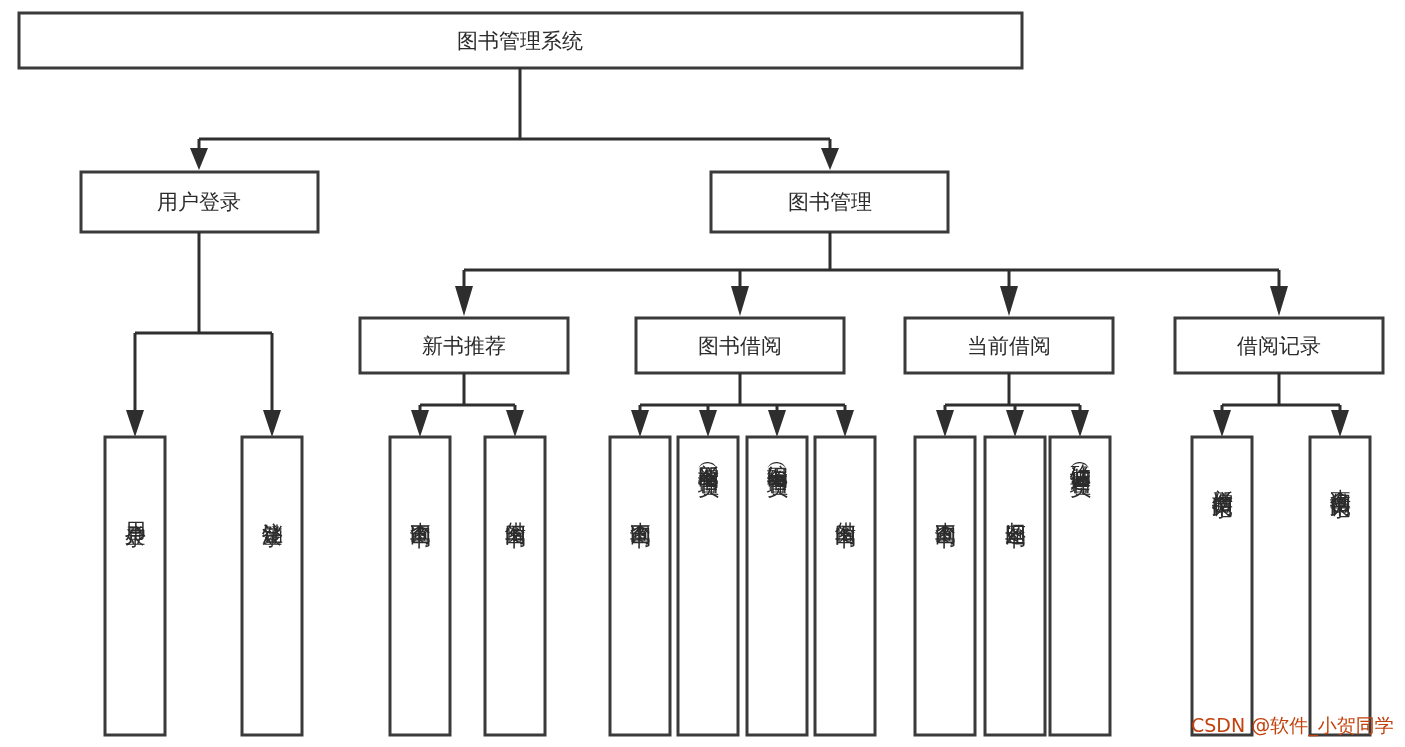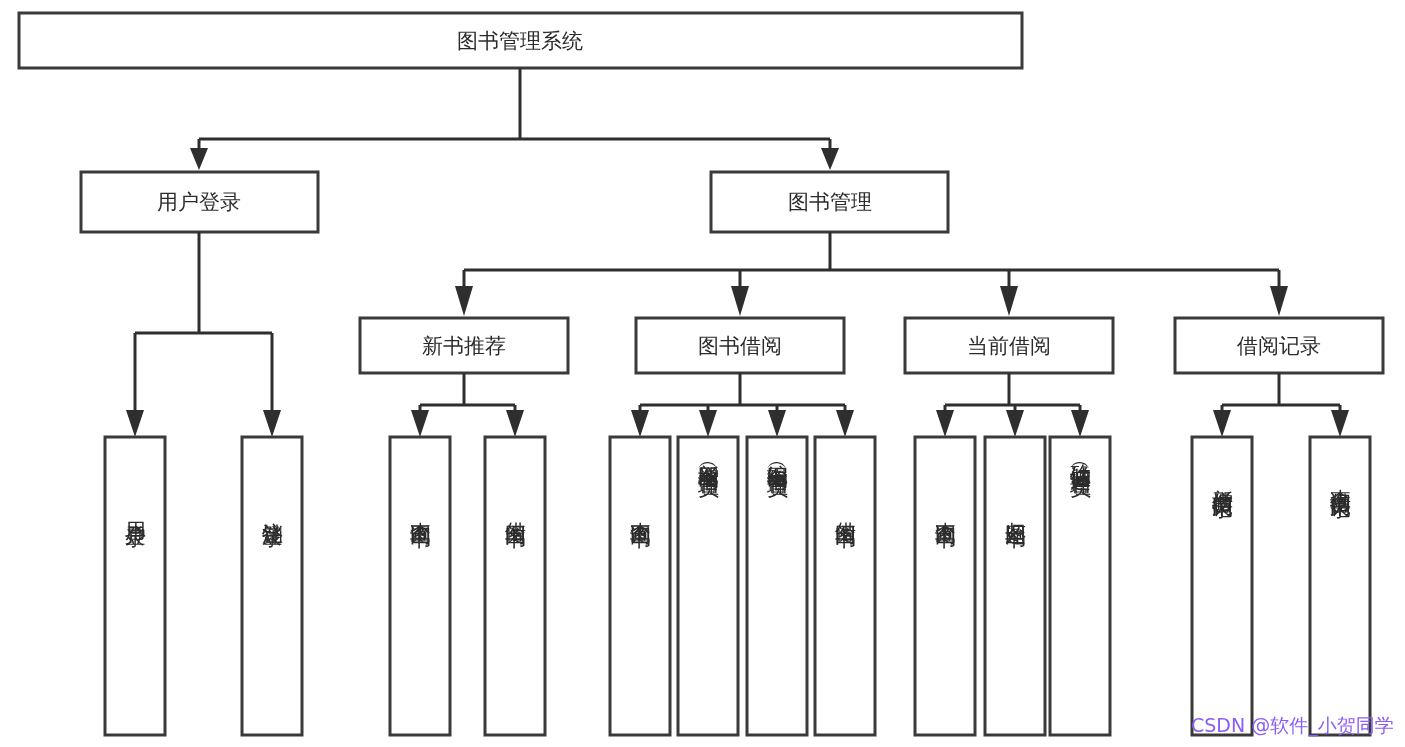--- a/index.html
+++ b/index.html
@@ -63,21 +63,21 @@
     position: absolute;
     display: flex;
     align-items: flex-start;
     justify-content: center;
     pointer-events: none;
   }
   .watermark {
     position: absolute;
     font-family: "DejaVu Sans", "Liberation Sans", sans-serif;
     font-size: 19px;
-    color: #8b5cf6;
+    color: #c2410c;
     white-space: nowrap;
     left: 1191px;
     top: 713px;
   }
 </style>
 </head>
 <body>
 
 <div id="diagram-root">
 

